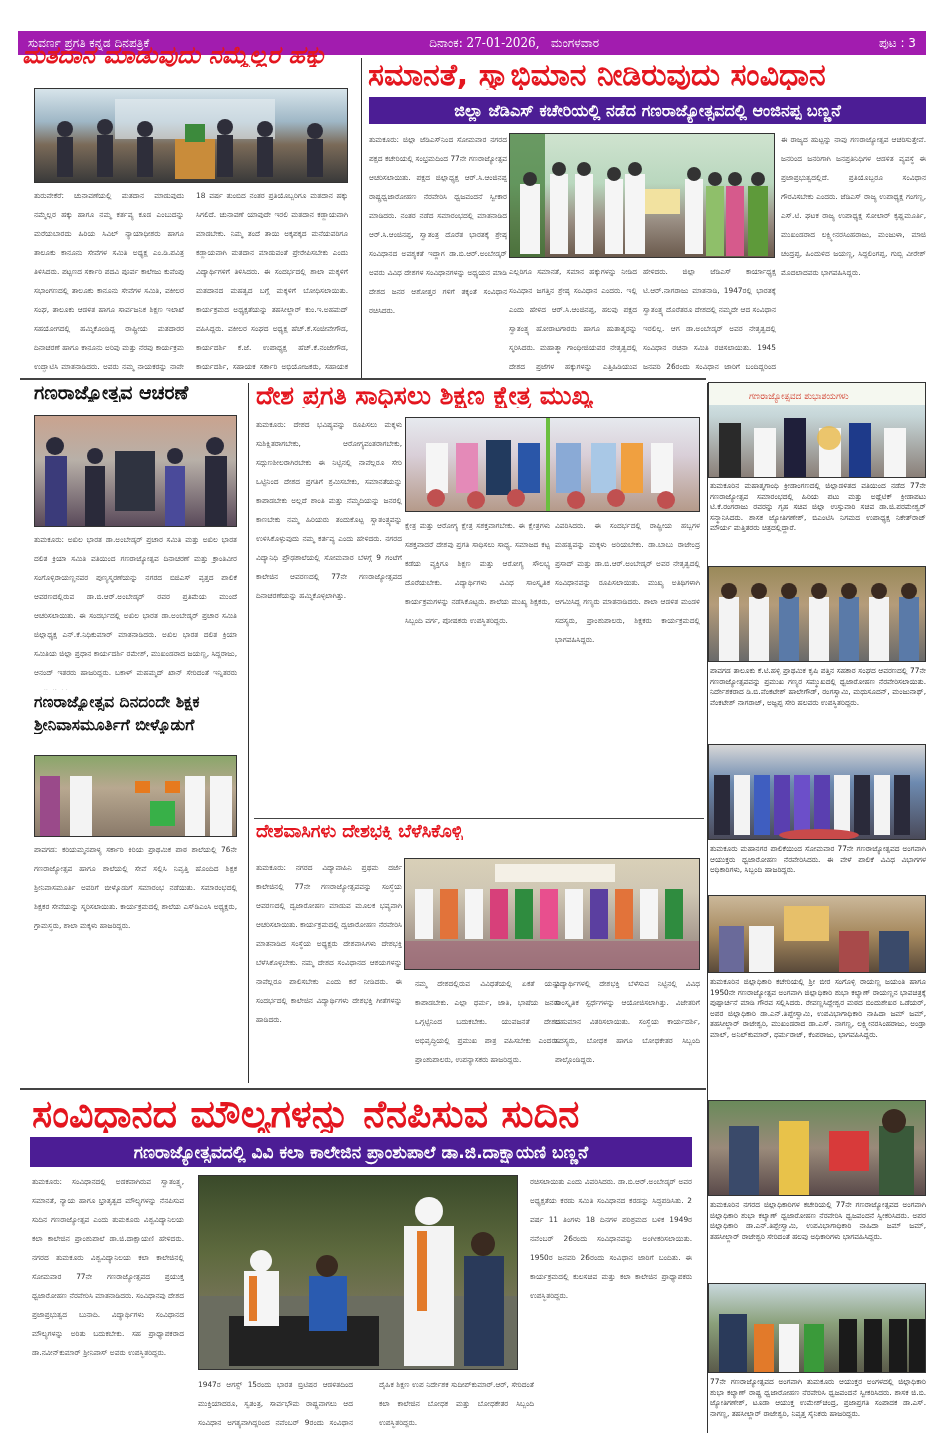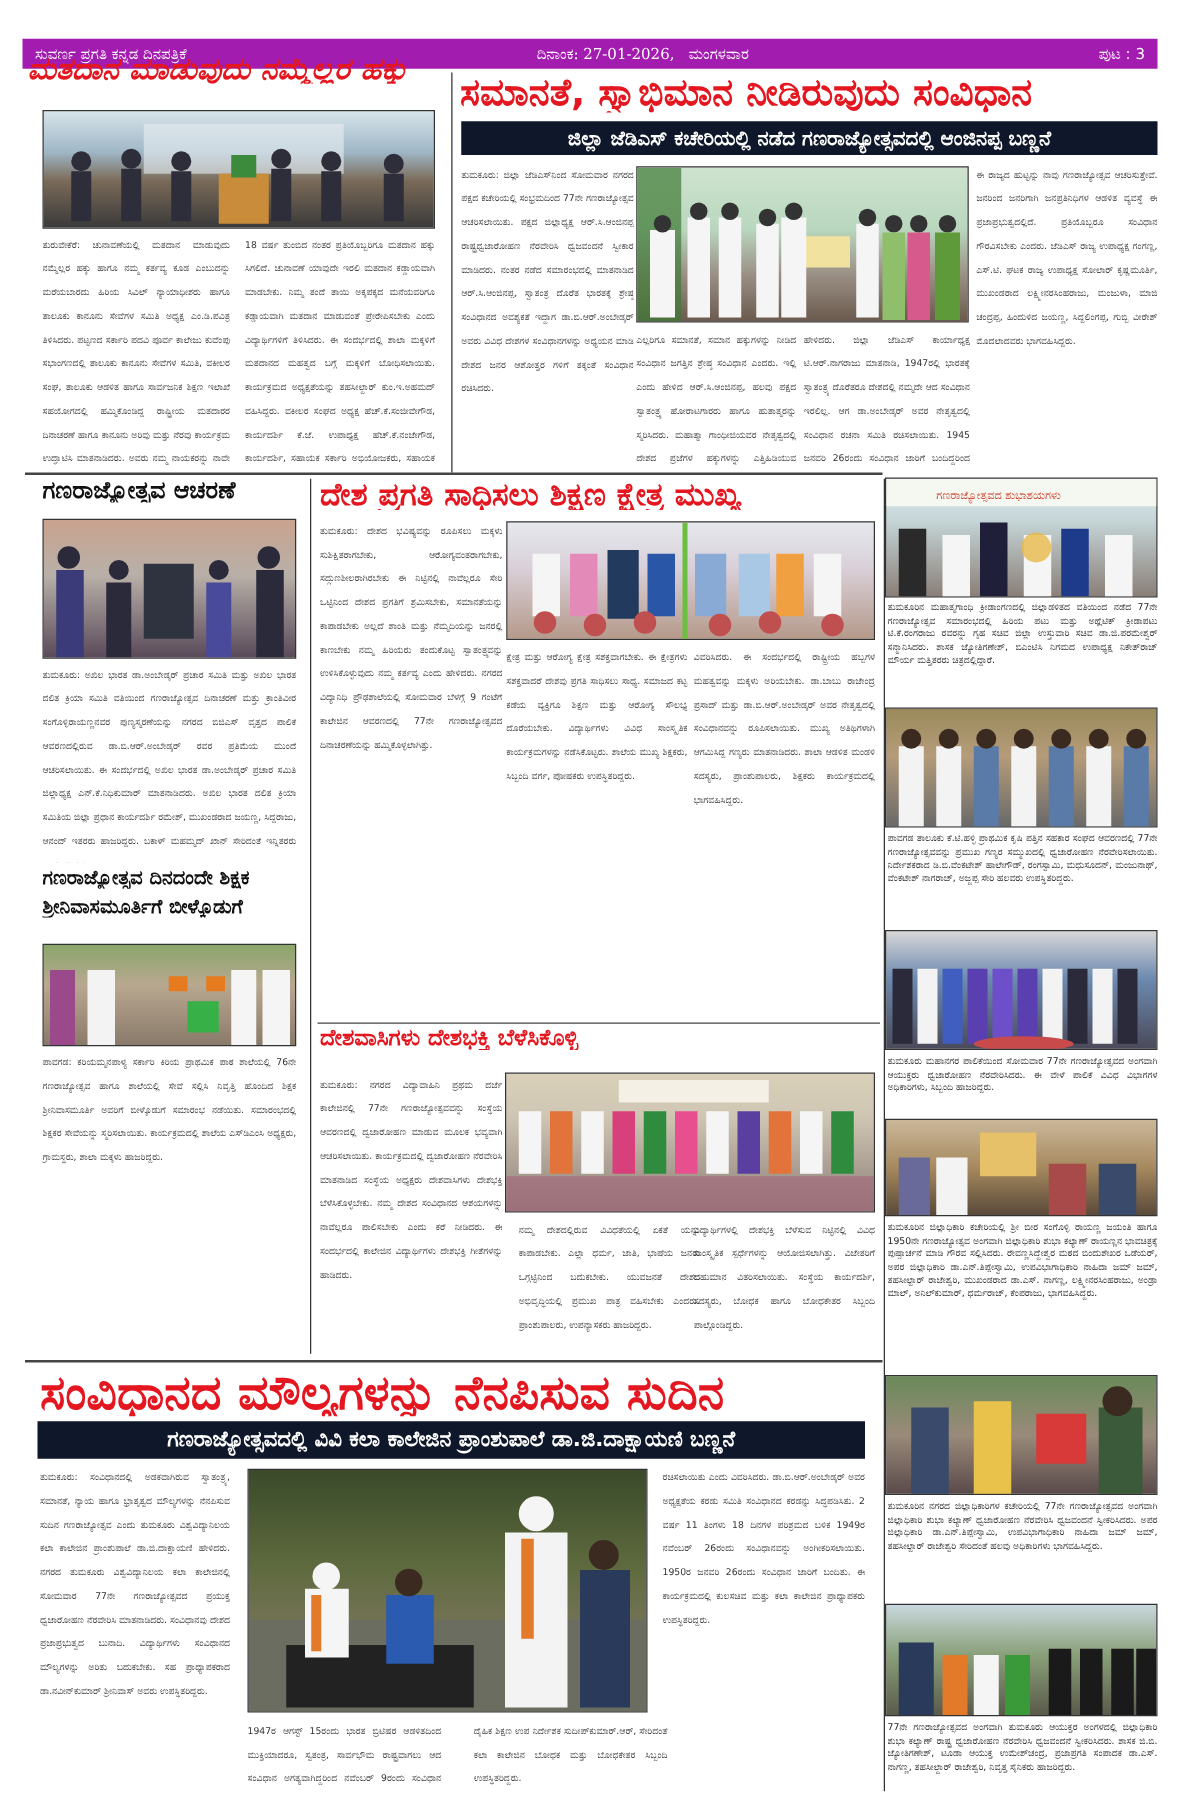--- a/index.html
+++ b/index.html
@@ -3,21 +3,21 @@
 <meta charset="utf-8">
 <style>
   * { box-sizing: border-box; margin: 0; padding: 0; }
   html, body { width: 945px; height: 1447px; background: #ffffff; overflow: hidden; }
   body { position: relative; font-family: "DejaVu Sans", sans-serif; color: #222; }
   .abs { position: absolute; }
   .masthead { left: 18px; top: 31px; width: 908px; height: 24px; background: #a21caf; color: #fff; font-size: 12px; display: flex; align-items: center; justify-content: space-between; padding: 0 10px; }
   .masthead .date { font-family: "DejaVu Serif", serif; }
   .hl-red { color: #e4161f; font-weight: bold; white-space: nowrap; overflow: hidden; line-height: 1; }
   .hl-black { color: #111; font-weight: bold; white-space: nowrap; overflow: hidden; line-height: 1; }
-  .green-bar { background: #0f172a; color: #fff; font-weight: bold; white-space: nowrap; overflow: hidden; display: flex; align-items: center; justify-content: center; }
+  .green-bar { background: #4c1d95; color: #fff; font-weight: bold; white-space: nowrap; overflow: hidden; display: flex; align-items: center; justify-content: center; }
   .vrule { width: 1px; background: #333; }
   .hrule { height: 2px; background: #444; }
   .photo { border: 1px solid #333; overflow: hidden; }
   .body-text { font-size: 7.4px; line-height: 19px; color: #333; text-align: justify; overflow: hidden; }
   .caption { font-size: 7.4px; line-height: 10.6px; color: #222; text-align: justify; overflow: hidden; }
 </style>
 </head>
 <body>
 
 <div class="abs masthead">

